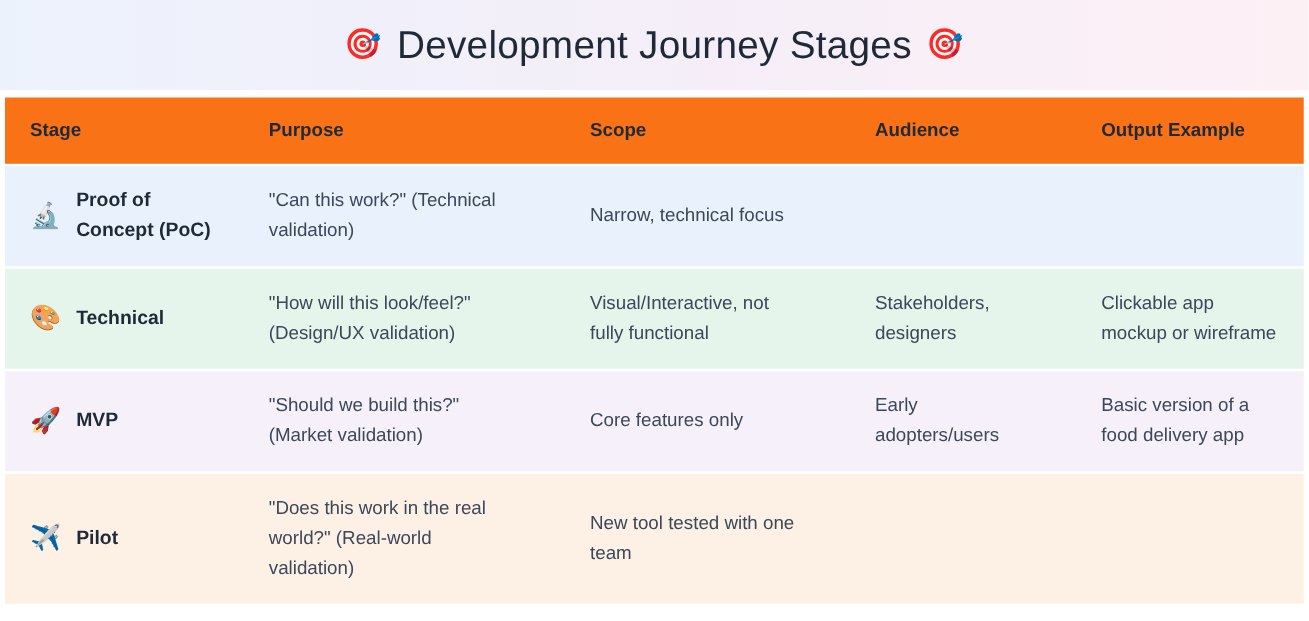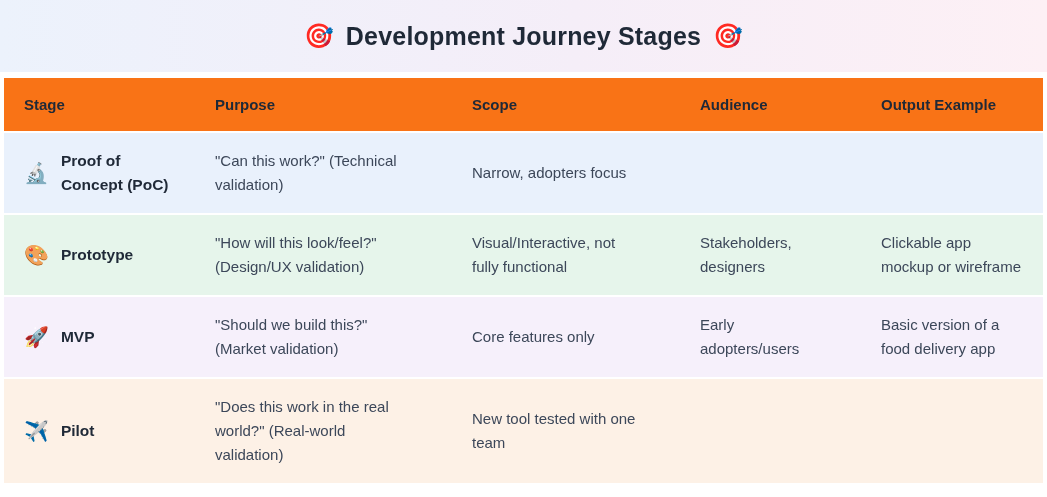--- a/index.html
+++ b/index.html
@@ -10,21 +10,21 @@
     font-family: "Liberation Sans", "DejaVu Sans", sans-serif;
   }
   
   .banner {
     width: 1047px; height: 72px;
     background: linear-gradient(90deg, #ecf2fc 0%, #f5eef8 55%, #fdf0f5 100%);
     display: flex; align-items: center; justify-content: center;
     gap: 12px;
   }
   .banner .title-text {
-    font-size: 25px; font-weight: 700; color: #1f2937;
+    font-size: 31px; font-weight: 400; color: #1f2937;
     letter-spacing: 0.2px;
   }
   .banner .title-emoji { font-size: 24px; line-height: 1; }
 
   
   .stages-table { margin: 6px 4px 0 4px; width: 1039px; }
   .row {
     display: grid;
     grid-template-columns: 195px 257px 228px 181px 1fr;
   }
@@ -69,27 +69,27 @@
     <div class="cell audience">Audience</div>
     <div class="cell output">Output Example</div>
   </div>
 
   <div class="row trow" style="background: rgb(233, 241, 252);">
     <div class="cell stage">
       <span class="stage-emoji">🔬</span>
       <span class="stage-name">Proof of Concept (PoC)</span>
     </div>
     <div class="cell purpose">"Can this work?" (Technical validation)</div>
-    <div class="cell scope">Narrow, adopters focus</div>
+    <div class="cell scope">Narrow, technical focus</div>
   </div>
 
   <div class="row trow" style="background: rgb(230, 245, 235);">
     <div class="cell stage">
       <span class="stage-emoji">🎨</span>
-      <span class="stage-name">Prototype</span>
+      <span class="stage-name">Technical</span>
     </div>
     <div class="cell purpose">"How will this look/feel?" (Design/UX validation)</div>
     <div class="cell scope">Visual/Interactive, not fully functional</div>
     <div class="cell audience">Stakeholders, designers</div>
     <div class="cell output">Clickable app mockup or wireframe</div>
   </div>
 
   <div class="row trow" style="background: rgb(246, 240, 251);">
     <div class="cell stage">
       <span class="stage-emoji">🚀</span>

